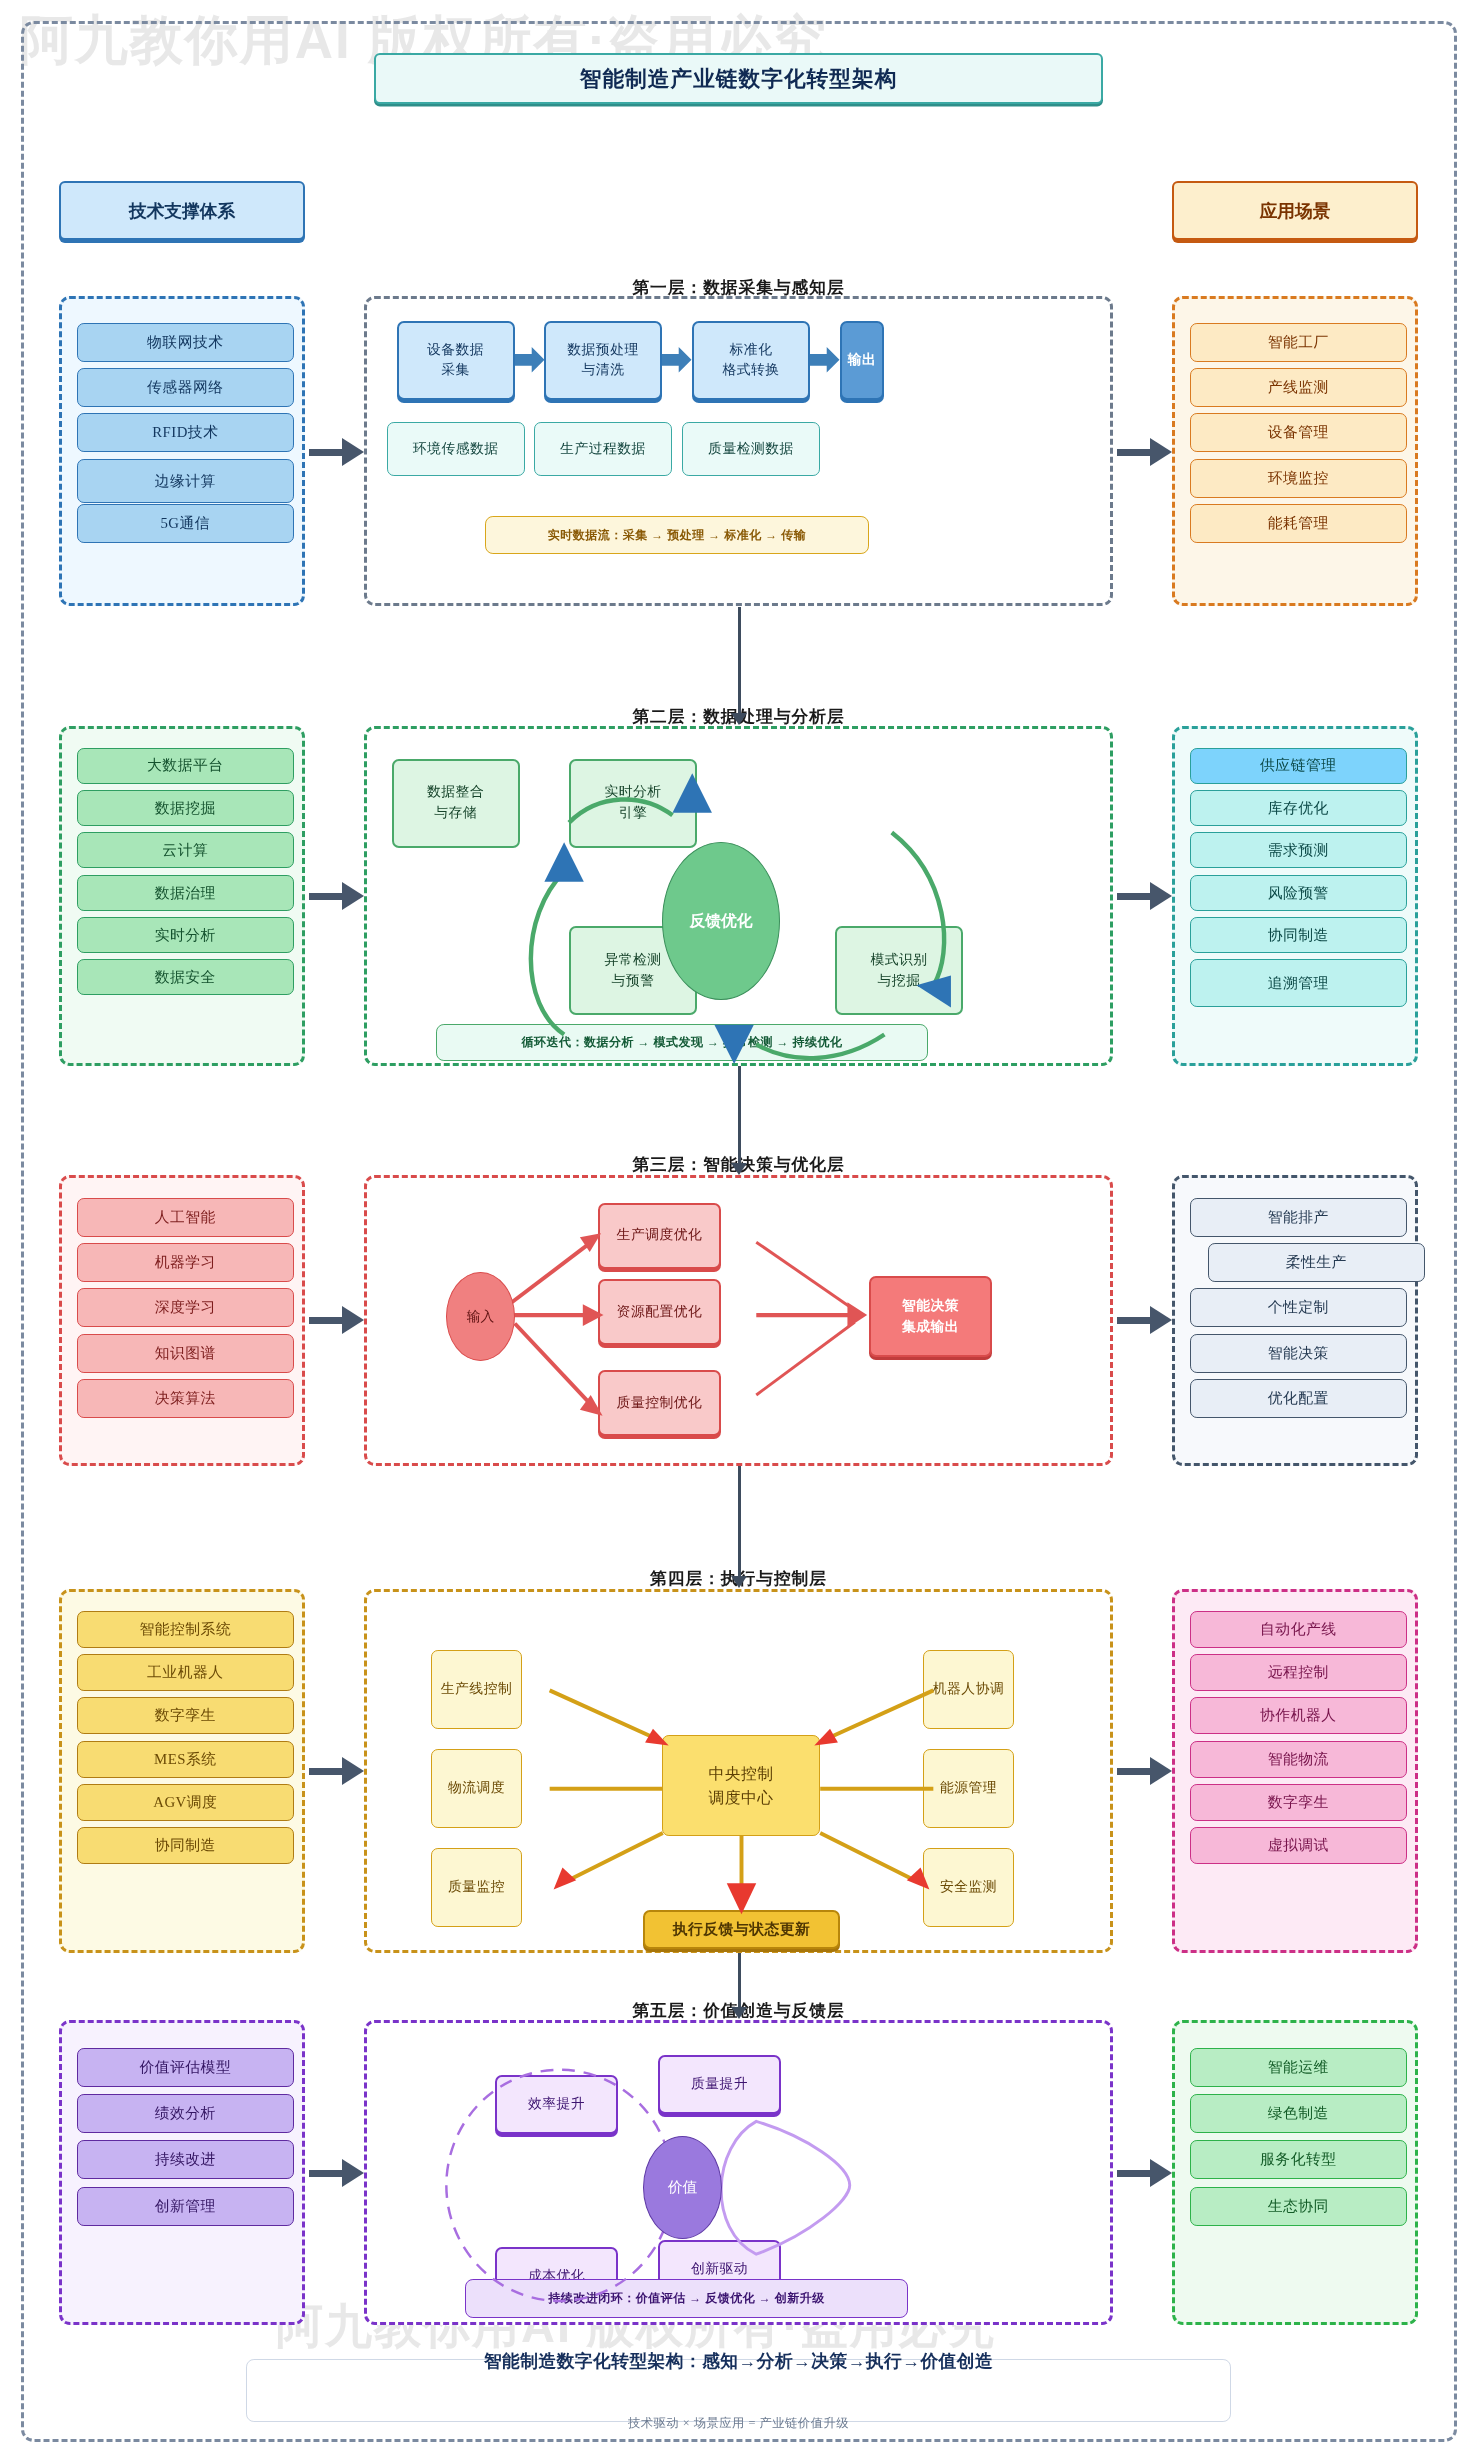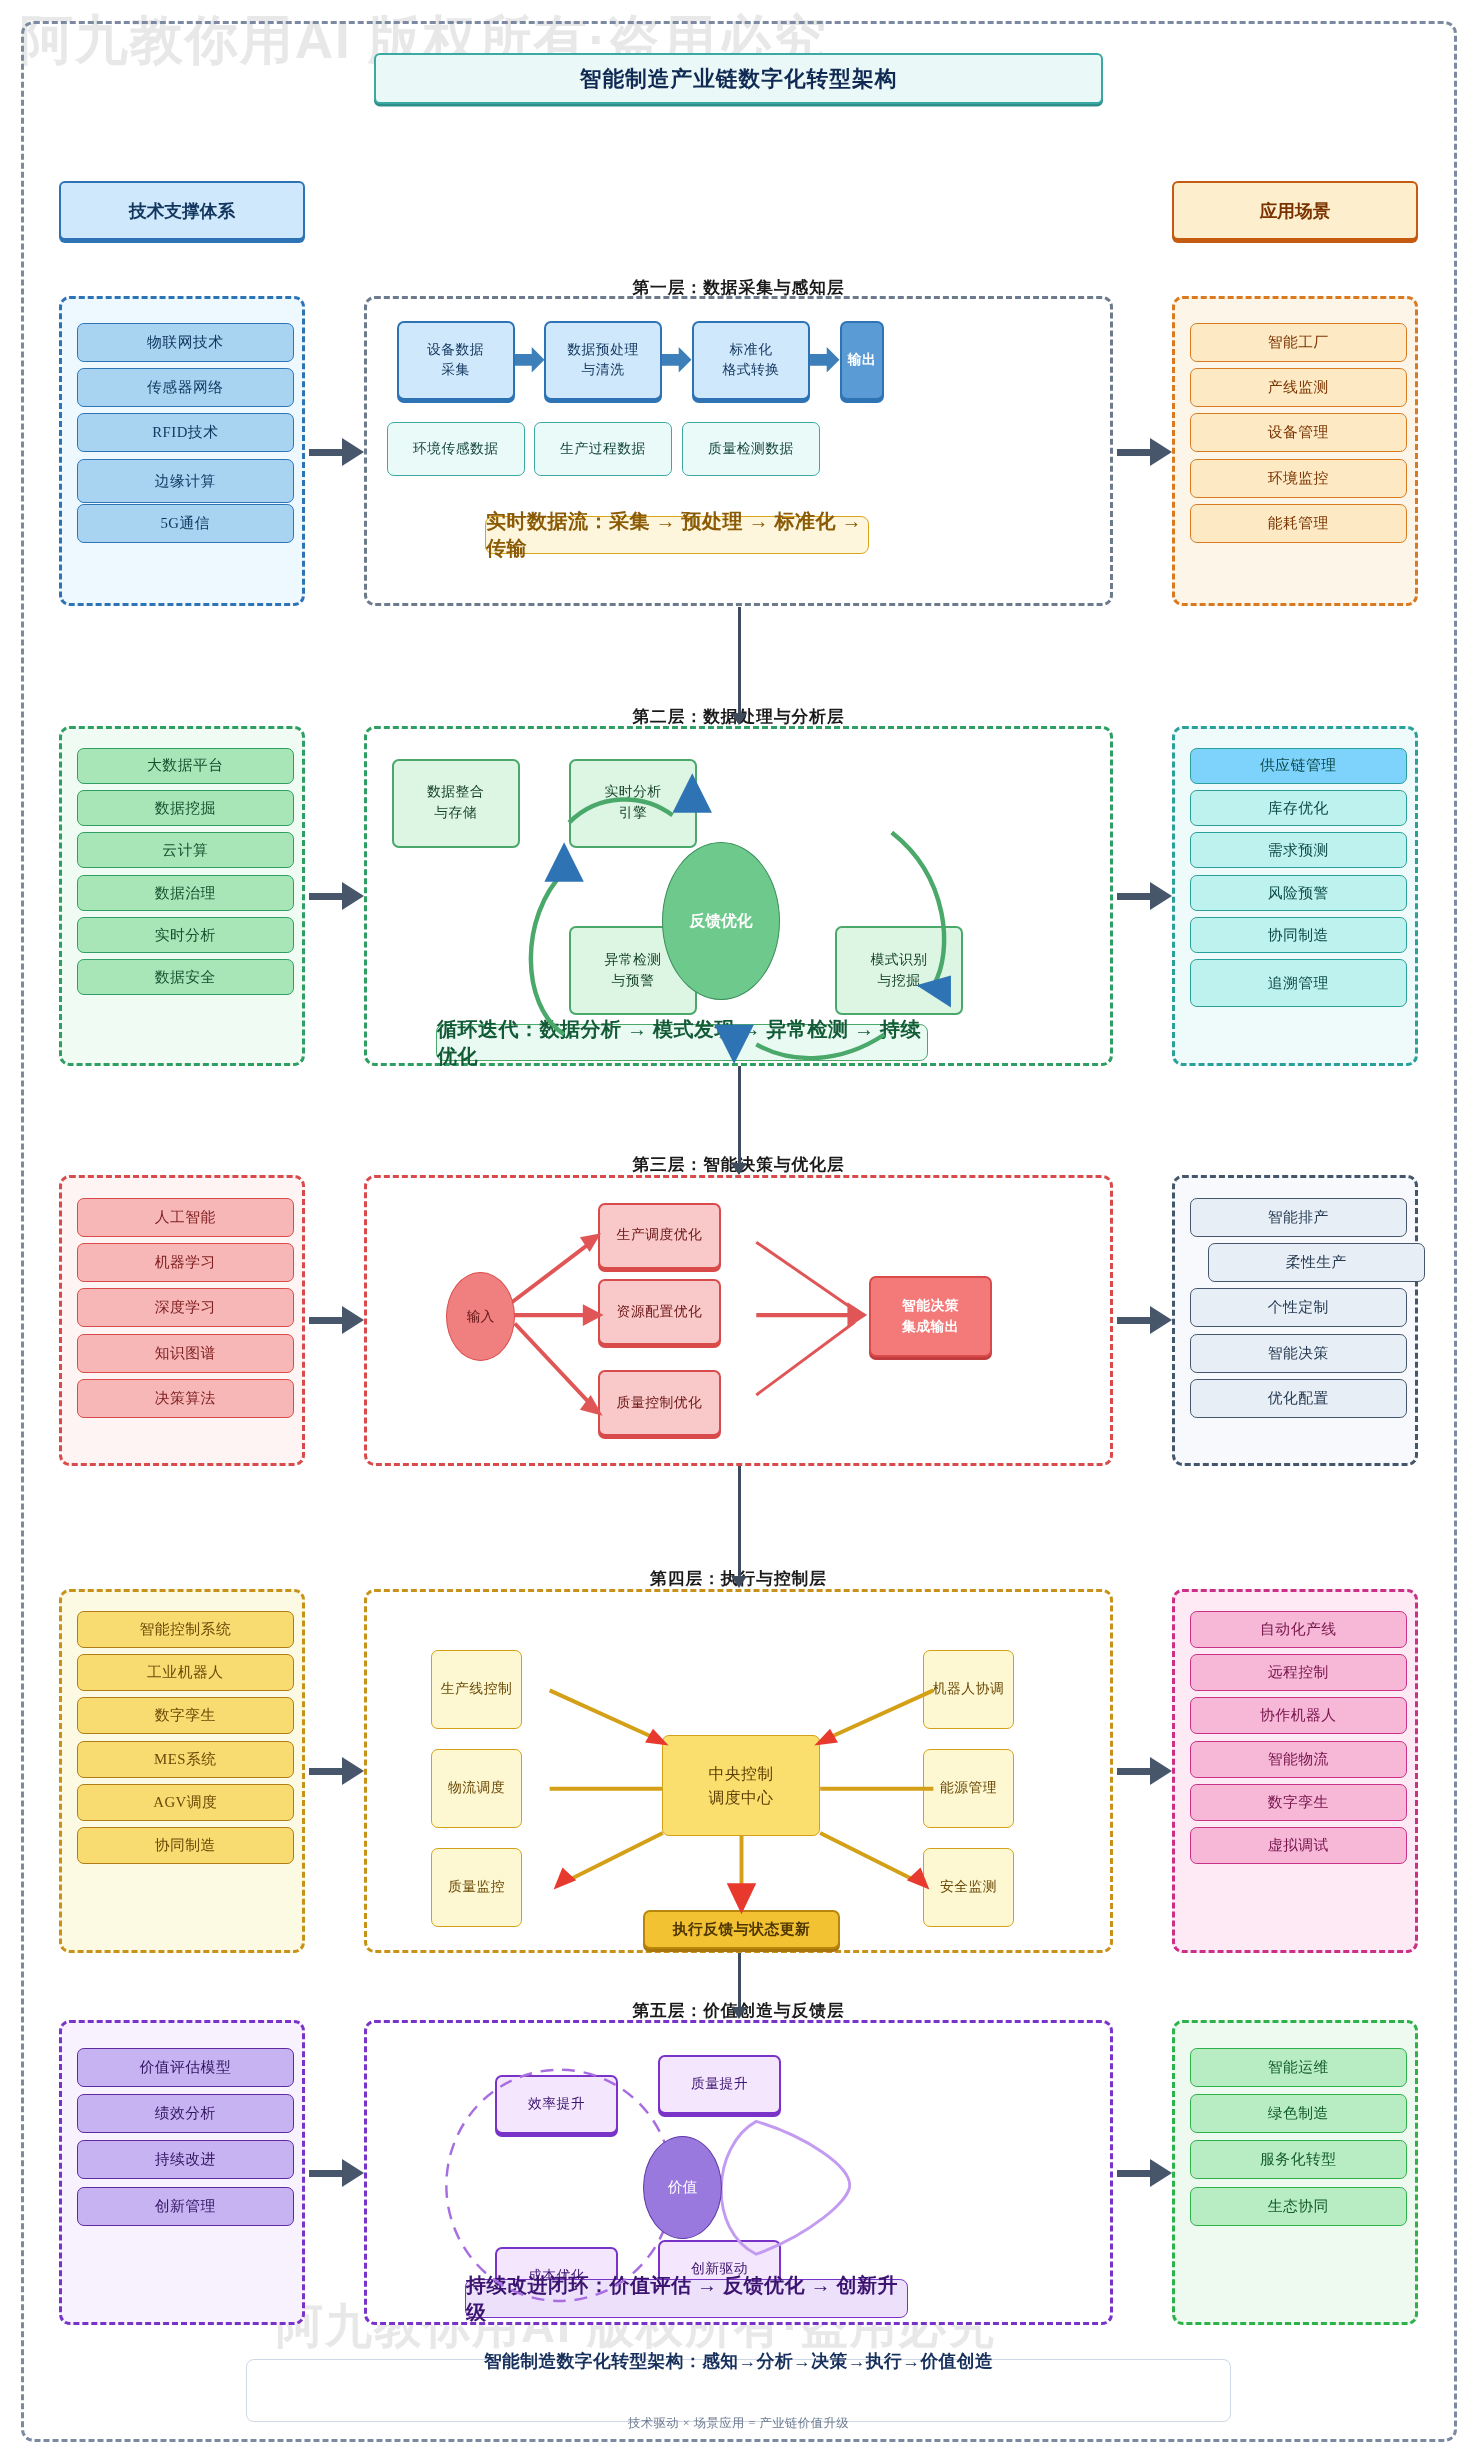--- a/index.html
+++ b/index.html
@@ -75,21 +75,21 @@
   }
 
   
   .nbox {
     position:absolute; display:flex; align-items:center; justify-content:center;
     text-align:center; border-radius:6.9px; border-width:2px; border-style:solid;
     font-size:13.8px; line-height:1.5; letter-spacing:0.5px; white-space:pre-line;
   }
   .summary {
     position:absolute; display:flex; align-items:center; justify-content:center;
-    border-radius:7.9px; border-width:1.5px; border-style:solid; font-size:20px;
+    border-radius:7.9px; border-width:1.5px; border-style:solid; font-size:12px;
     letter-spacing:0.5px; font-weight:bold;
   }
 
   svg.overlay { position:absolute; left:0; top:0; overflow:visible; z-index:3; }
 
   
   .footer {
     position:absolute; left:246px; top:2359px; width:985px; height:63px;
     border:1.5px solid #cfd8e6; border-radius:7.9px; background:#fff;
     display:flex; flex-direction:column; align-items:center; justify-content:center;

